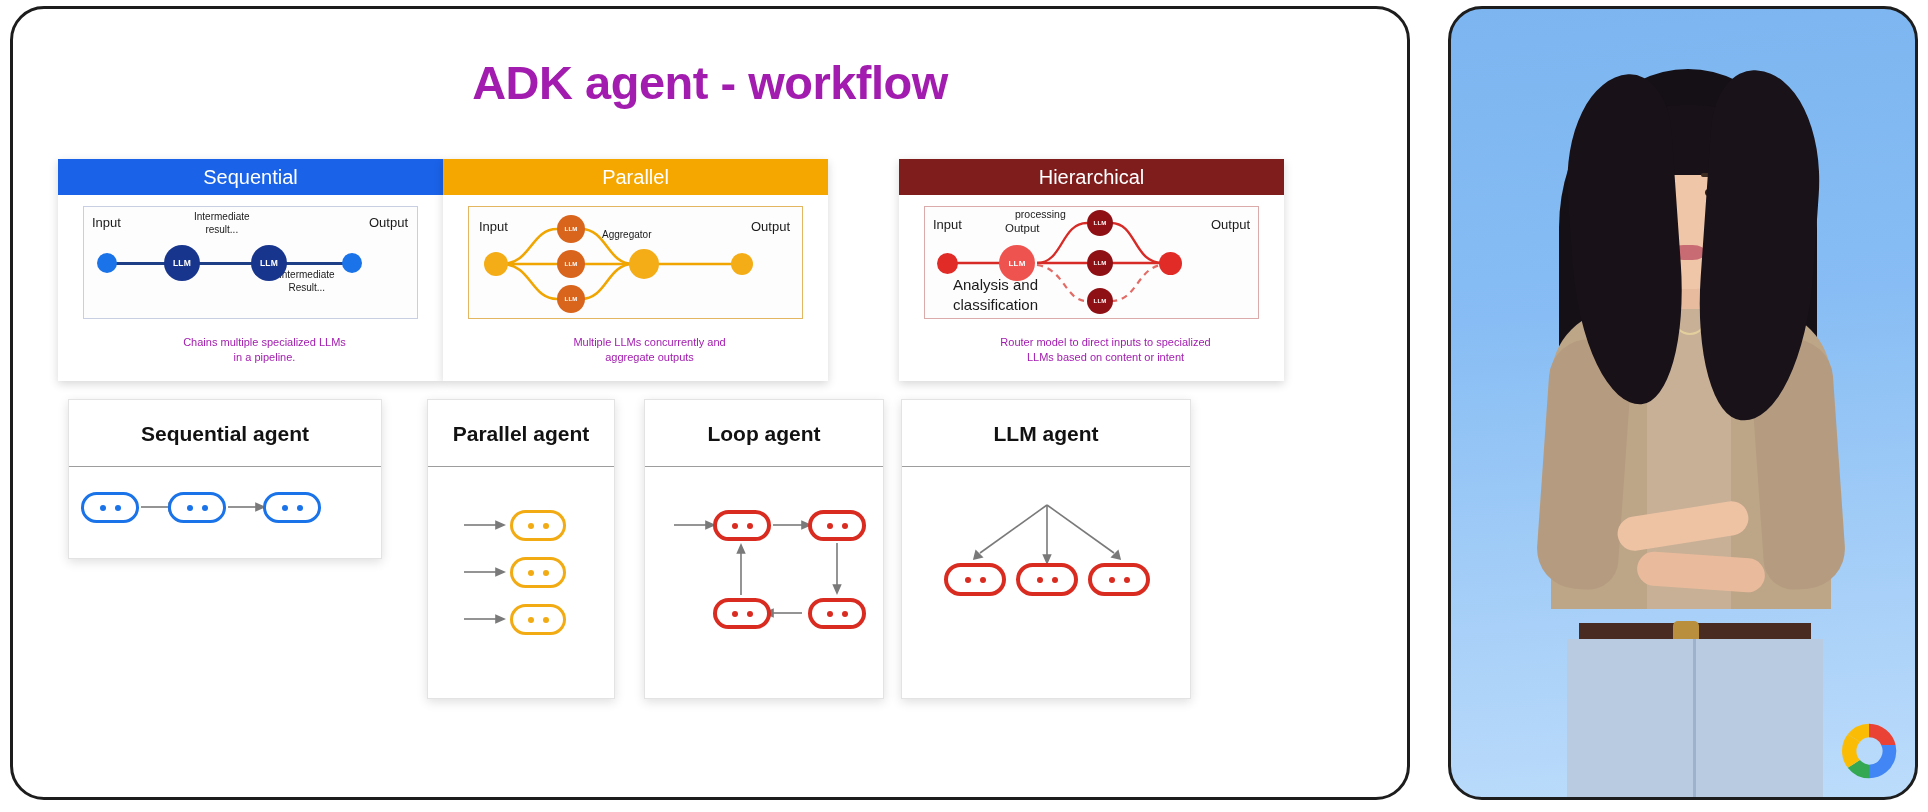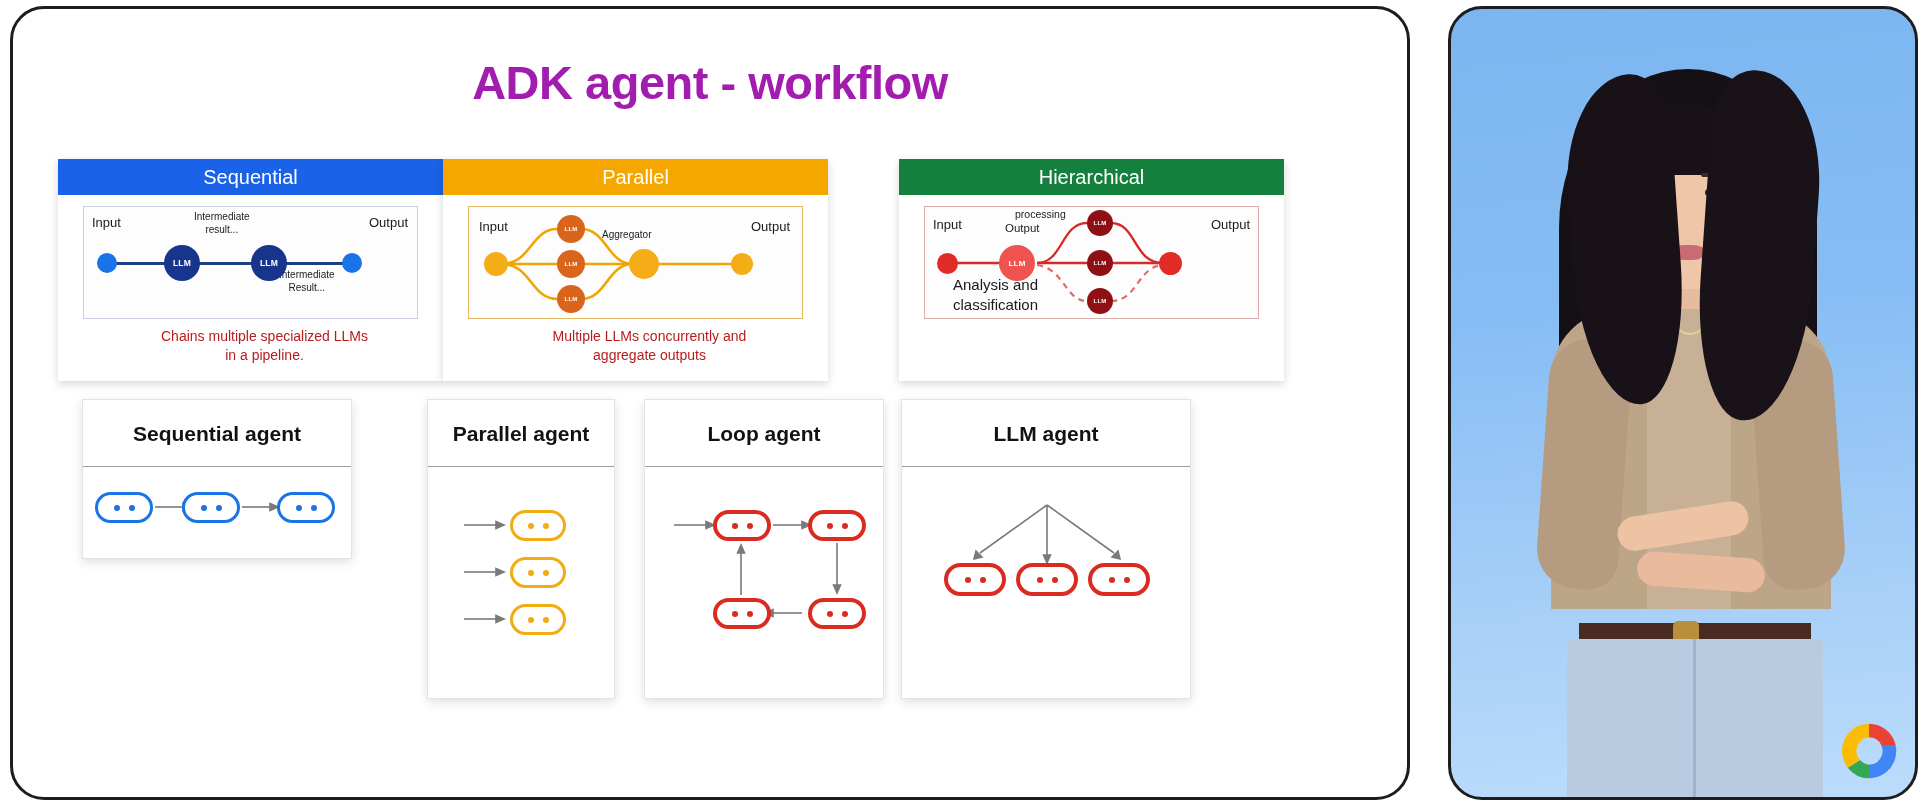--- a/index.html
+++ b/index.html
@@ -43,22 +43,22 @@
     height: 36px; line-height: 36px; text-align: center;
     font-size: 20px; color: #ffffff; font-weight: 400;
   }
   .pattern-body { position: relative; height: 186px; padding: 11px 25px 0 25px; }
   .diagram-box {
     position: relative; width: 100%; height: 113px;
     background: #fdfdfd; border: 1px solid #c9cfe3;
   }
   .pattern-caption {
     position: absolute; left: 0; right: 0; bottom: 16px;
-    text-align: center; font-size: 14px; line-height: 1.35;
-    color: #b91c1c;
+    text-align: center; font-size: 11px; line-height: 1.35;
+    color: #a21caf;
     padding-left: 28px;
   }
 
   
   .node { position: absolute; border-radius: 50%; }
   .lbl  { position: absolute; color: #1a1a1a; white-space: nowrap; }
   .edge { position: absolute; }
   .llmtxt {
     position:absolute; inset:0; display:flex; align-items:center; justify-content:center;
     color:#fff; font-weight:700; letter-spacing:.2px;
@@ -206,21 +206,21 @@
               </div>
             <div class="node" style="left:160px;top:42px;width:30px;height:30px;background:#f4ad17"></div>
             <div class="node" style="left:262px;top:46px;width:22px;height:22px;background:#f4ad17"></div>
           </div>
           <div class="pattern-caption" style="white-space:pre">Multiple LLMs concurrently and
 aggregate outputs</div>
         </div>
       </div>
 
       <div class="pattern-card c2">
-        <div class="pattern-head" style="background:#15803d">Hierarchical</div>
+        <div class="pattern-head" style="background:#7f1d1d">Hierarchical</div>
         <div class="pattern-body">
           <div class="diagram-box" style="border-color:#dbaaaa">
             <div class="lbl" style="left:8px;top:10px;font-size:13px">Input</div>
             <div class="lbl" style="left:90px;top:1px;font-size:10.5px">processing</div>
             <div class="lbl" style="left:80px;top:15px;font-size:11.5px">Output</div>
             <div class="lbl" style="right:8px;top:10px;font-size:13px">Output</div>
             <div class="lbl" style="left:28px;top:68px;font-size:15px;line-height:1.35;white-space:pre">Analysis and
 classification</div>
 
             <svg style="position:absolute;left:0;top:0" width="300" height="113">
@@ -245,27 +245,29 @@
               <span class="llmtxt" style="font-size:6px">LLM</span>
               </div>
             <div class="node" style="left:162px;top:43px;width:26px;height:26px;background:#8e0f14">
               <span class="llmtxt" style="font-size:6px">LLM</span>
               </div>
             <div class="node" style="left:162px;top:81px;width:26px;height:26px;background:#8e0f14">
               <span class="llmtxt" style="font-size:6px">LLM</span>
               </div>
             <div class="node" style="left:234px;top:45px;width:23px;height:23px;background:#e02b27"></div>
           </div>
+          <div class="pattern-caption" style="white-space:pre">Router model to direct inputs to specialized
+LLMs based on content or intent</div>
         </div>
       </div>
     </div>
 
     <div class="agent-row">
 
-      <div class="agent-card" style="left:69px;top:-10px;width:270px;height:160px">
+      <div class="agent-card" style="left:55px;top:-10px;width:314px;height:160px">
         <div class="ac-title">Sequential agent</div>
         <div class="agent-canvas" style="height:92px">
           <svg width="270" height="92" style="position:absolute;left:0;top:0">
             <g stroke="#7a7a7a" stroke-width="1.6" fill="#7a7a7a">
               <line x1="72" y1="40" x2="100" y2="40"></line>
                 <polygon points="100,36.5 108,40 100,43.5"></polygon>
               <line x1="159" y1="40" x2="187" y2="40"></line>
                 <polygon points="187,36.5 195,40 187,43.5"></polygon>
             </g>
           </svg>

